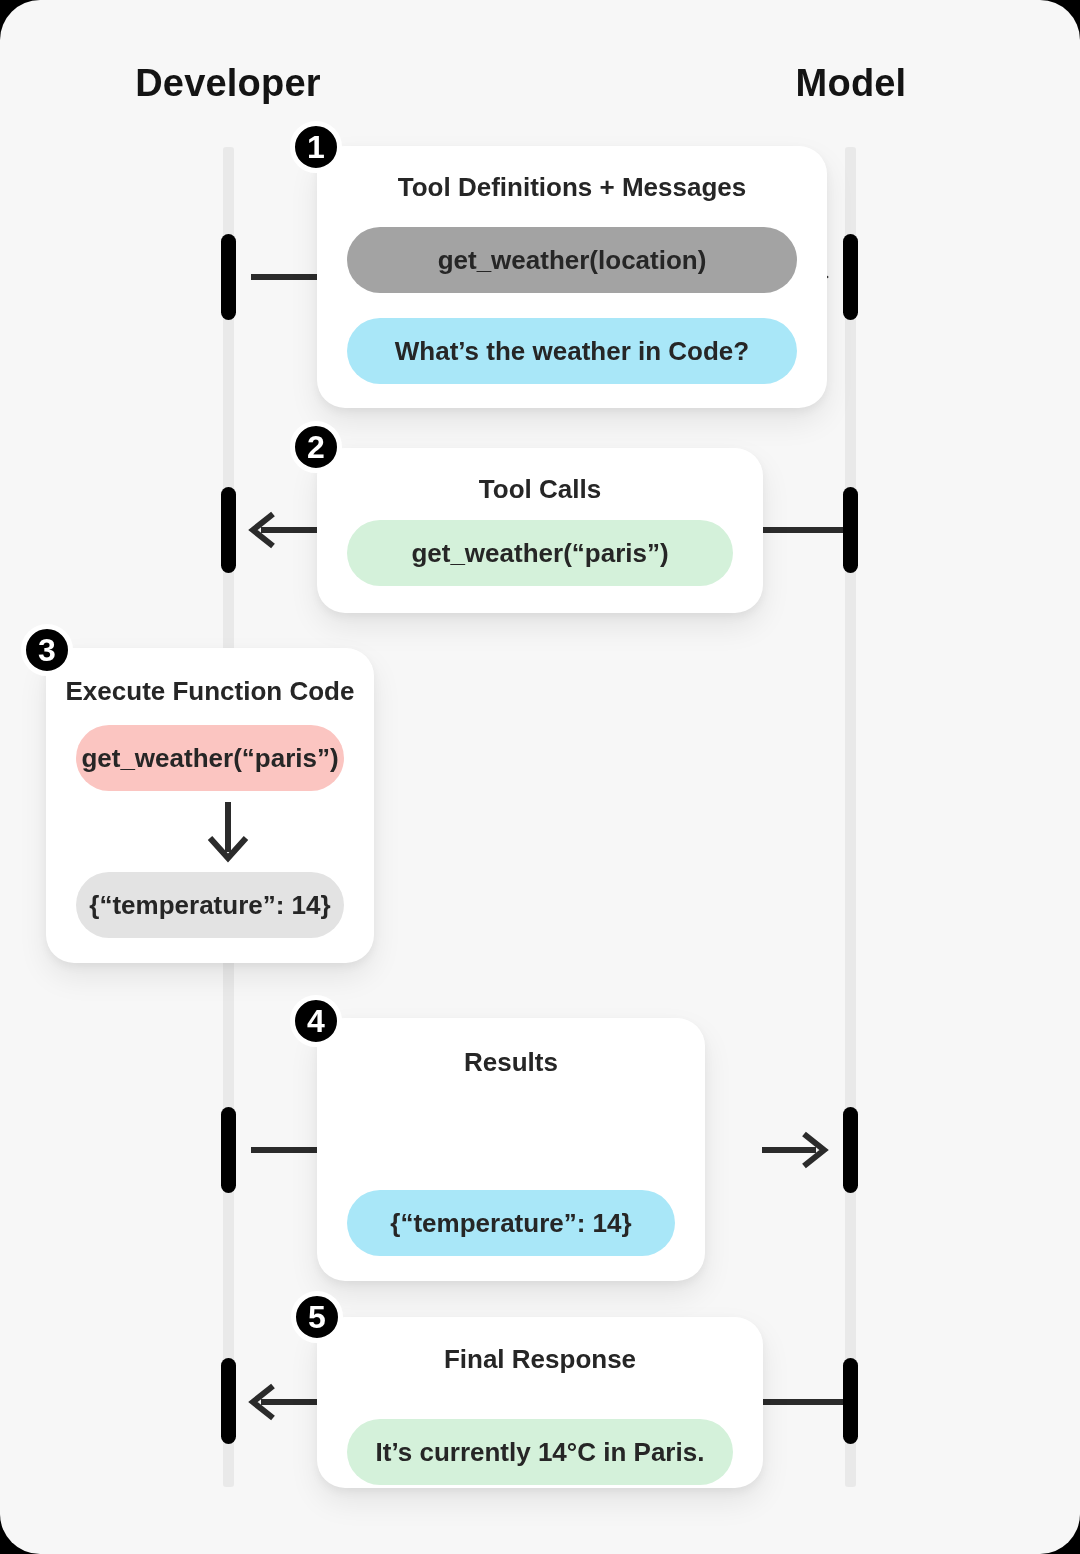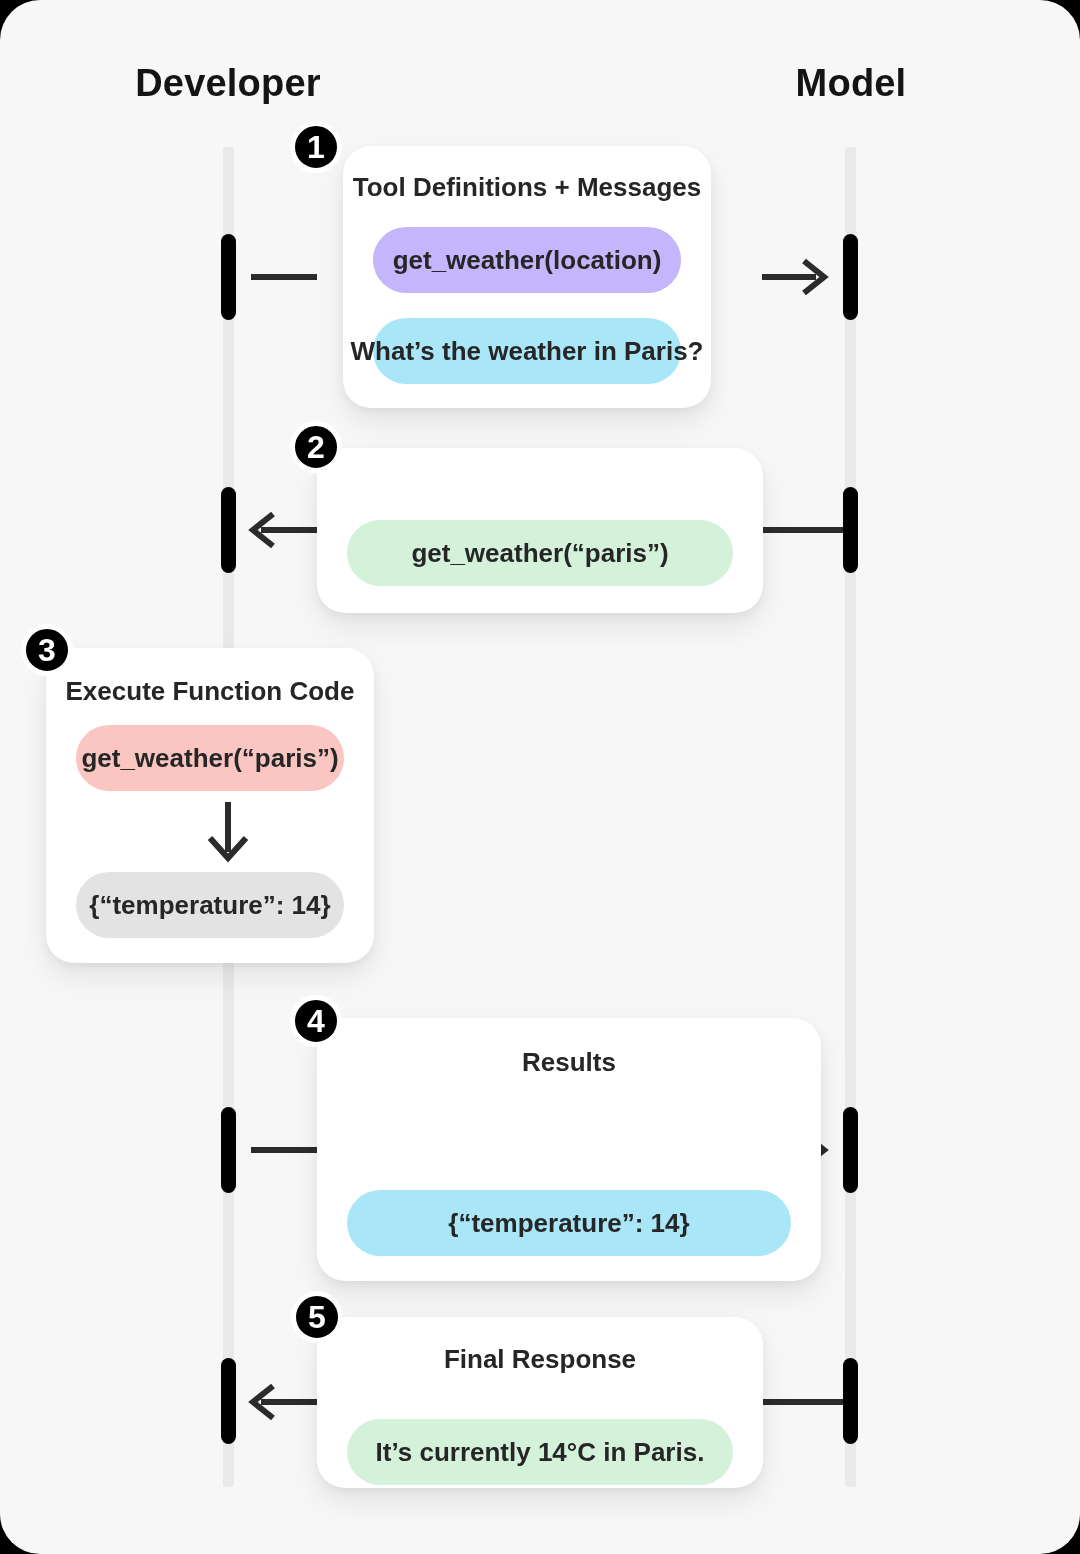--- a/index.html
+++ b/index.html
@@ -35,24 +35,24 @@
   .act-row4 { top:1107px; }
   .act-row5 { top:1358px; }
 
   .hline { position:absolute; height:6px; background:#2b2b2b; z-index:2; }
   .arrow-svg { position:absolute; z-index:2; }
 
   .card {
     position:absolute; background:#fff; border-radius:28px; z-index:4;
     box-shadow:0 4px 10px rgba(0,0,0,0.05), 0 14px 30px rgba(0,0,0,0.08);
   }
-  .card-1 { left:317px; top:146px;  width:368px; height:262px;margin-left:26px; }
+  .card-1 { left:317px; top:146px;  width:510px; height:262px; }
   .card-2 { left:317px; top:448px;  width:446px; height:165px; }
   .card-3 { left:46px;  top:648px;  width:328px; height:315px; }
-  .card-4 { left:317px; top:1018px; width:504px; height:263px; }
+  .card-4 { left:317px; top:1018px; width:388px; height:263px; }
   .card-5 { left:317px; top:1317px; width:446px; height:171px;padding-left:20px; }
 
   .card-title {
     position:absolute; left:0; right:0; text-align:center;
     font-size:26px; font-weight:700; color:#262626;
   }
   .t1 { top:26px; } .t2 { top:26px; } .t3 { top:28px; } .t4 { top:29px; } .t5 { top:27px; }
 
   .pill {
     position:absolute; left:30px; right:30px; height:66px; border-radius:33px;
@@ -118,26 +118,27 @@
   </svg>
 
   <svg class="arrow-svg" style="left:243px; top:1378px;" width="76" height="48" viewBox="0 0 76 48">
     <path d="M18 24 H76" stroke="#2b2b2b" stroke-width="6" fill="none"></path>
     <path d="M30 8 L10 24 L30 40" stroke="#2b2b2b" stroke-width="6" fill="none"></path>
   </svg>
   <div class="hline" style="left:762px; top:1399px; width:82px;"></div>
 
   <div class="card card-1">
     <div class="card-title t1">Tool Definitions + Messages</div>
-    <div class="pill c1-p1" style="background: #c4b5fd;">get_weather(location)</div>
-    <div class="pill c1-p2" style="background: rgb(169, 231, 248);">What’s the weather in Paris?</div>
+    <div class="pill c1-p1" style="background: #a3a3a3;">get_weather(location)</div>
+    <div class="pill c1-p2" style="background: rgb(169, 231, 248);">What’s the weather in Code?</div>
   </div>
   <div class="badge badge-1">1</div>
 
   <div class="card card-2">
+    <div class="card-title t2">Tool Calls</div>
     <div class="pill c2-p1" style="background: rgb(212, 241, 218);">get_weather(“paris”)</div>
   </div>
   <div class="badge badge-2">2</div>
 
   <div class="card card-3">
     <div class="card-title t3">Execute Function Code</div>
     <div class="pill c3-p1" style="background: rgb(251, 197, 193);">get_weather(“paris”)</div>
     <svg class="down-arrow" width="48" height="62" viewBox="0 0 48 62">
       <path d="M24 0 V50" stroke="#2b2b2b" stroke-width="6" fill="none"></path>
       <path d="M6 36 L24 56 L42 36" stroke="#2b2b2b" stroke-width="6" fill="none"></path>

